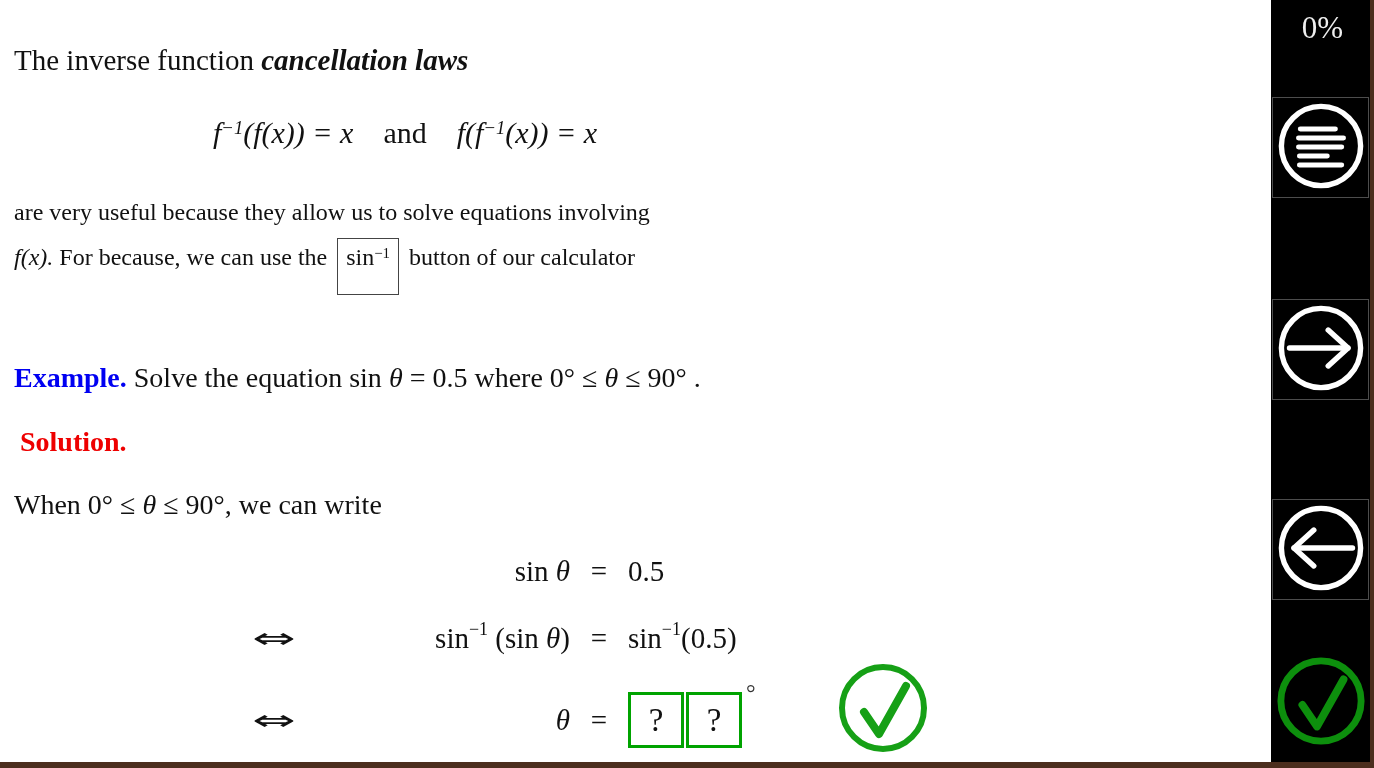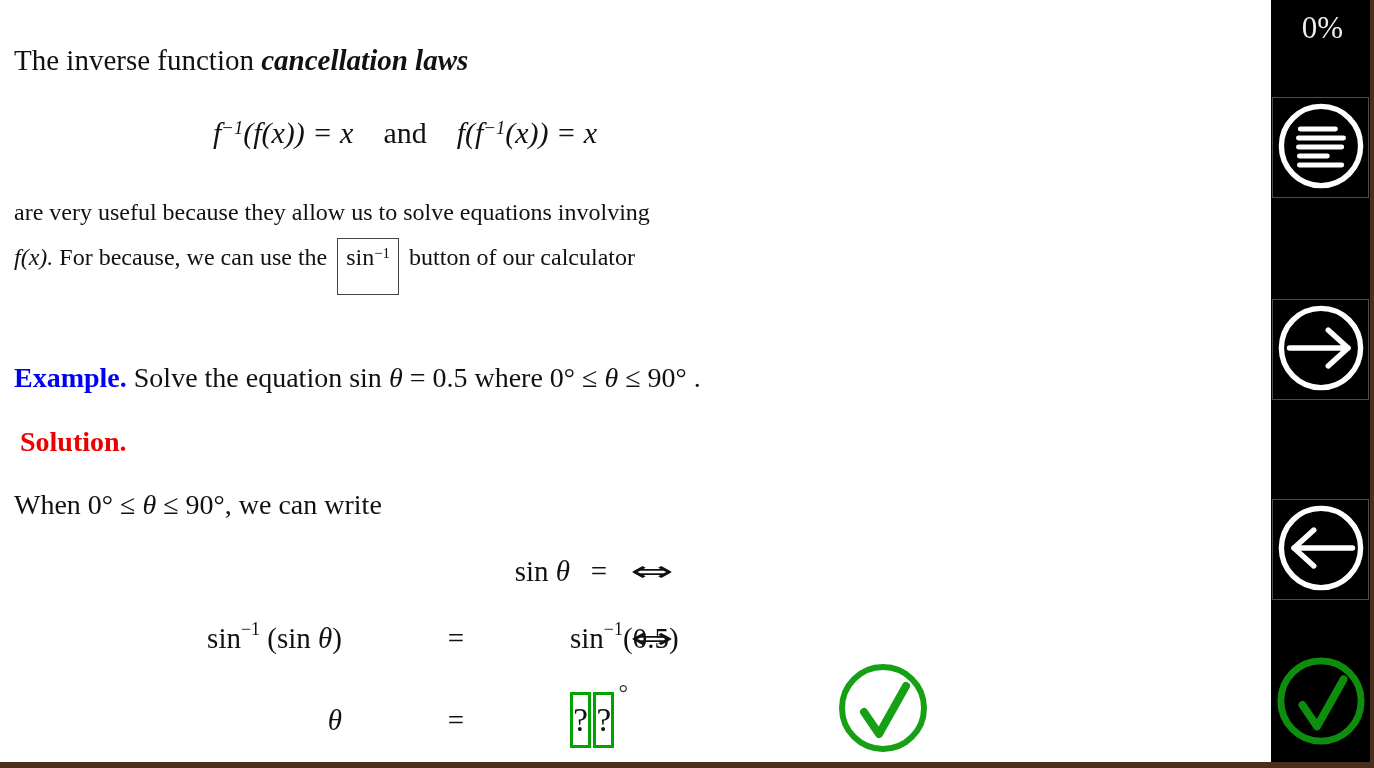--- a/index.html
+++ b/index.html
@@ -104,20 +104,23 @@
 
 <div class="deriv">
 
   <div class="cell"></div>
   <div class="cell c-lhs">
     <span>sin</span>&nbsp;<span class="it">θ</span>
   </div>
   <div class="cell c-eq">
       <span>=</span>
     </div>
+  <div class="cell">
+      <span>0.5</span>
+    </div>
 
   <div class="cell">
       <span class="arrow">⇔</span>
     </div>
   <div class="cell c-lhs">
     <span>sin</span><span class="sup">−1</span>&nbsp;<span>(sin</span>&nbsp;<span class="it">θ</span><span>)</span>
   </div>
   <div class="cell c-eq">
       <span>=</span>
     </div>

